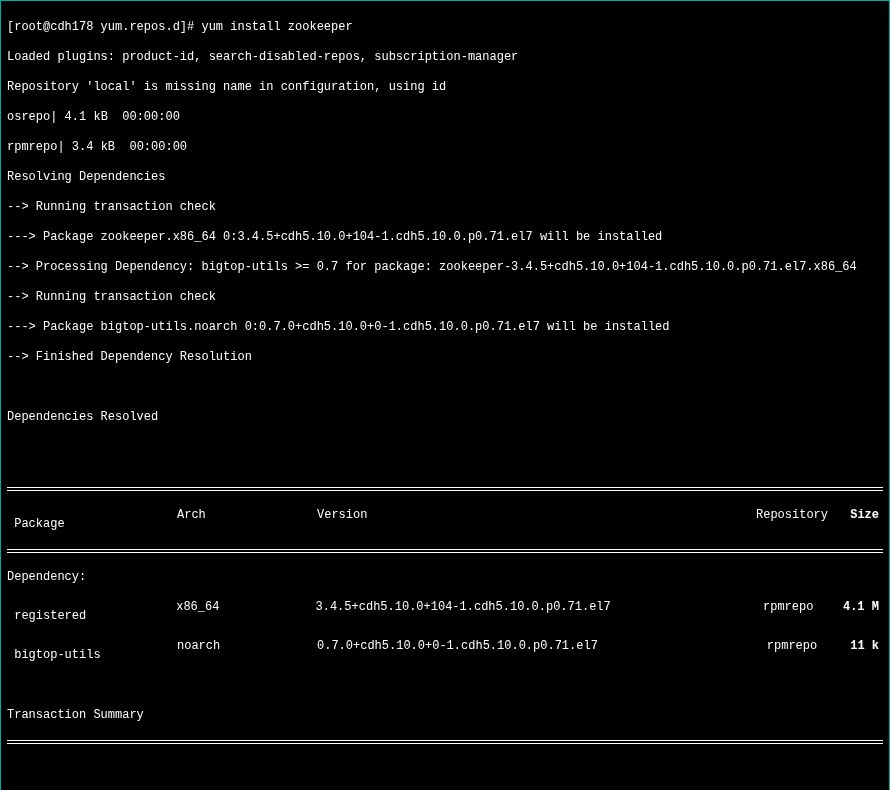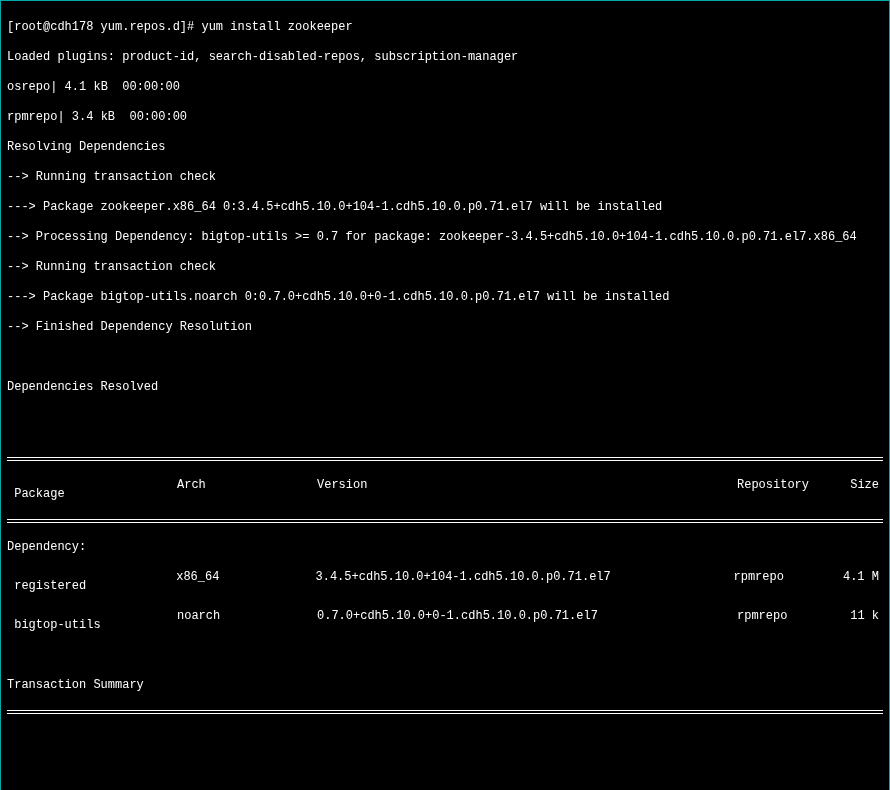--- a/index.html
+++ b/index.html
@@ -22,30 +22,31 @@
   .double-rule {
     border-top: 1px solid #fff;
     border-bottom: 1px solid #fff;
     height: 2px;
     margin: 2px 0;
   }
   .row { display: flex; }
   .col-pkg  { width: 170px; margin-top: 9px; }
   .col-arch { width: 140px; }
   .col-ver  { width: 420px; }
-  .col-repo { width: 110px; }
-  .col-size { flex: 1; text-align: right; padding-right: 4px; }
+  .col-repo { width: 110px; text-align: center; }
+  .col-size { flex: 1; text-align: right; padding-right: 4px; font-weight: bold; }
   .rightcol { flex: 1; text-align: left; padding-right: 4px; }
 </style>
 </head>
 <body>
 
 <div class="terminal">
 <div class="line">[root@cdh178 yum.repos.d]# yum install zookeeper</div>
 <div class="line">Loaded plugins: product-id, search-disabled-repos, subscription-manager</div>
+<div class="line">Repository 'local' is missing name in configuration, using id</div>
 <div class="row"><span>osrepo</span><span class="rightcol">| 4.1 kB  00:00:00</span></div>
 <div class="row"><span>rpmrepo</span><span class="rightcol">| 3.4 kB  00:00:00</span></div>
 <div class="line">Resolving Dependencies</div>
 <div class="line">--&gt; Running transaction check</div>
 <div class="line">---&gt; Package zookeeper.x86_64 0:3.4.5+cdh5.10.0+104-1.cdh5.10.0.p0.71.el7 will be installed</div>
 <div class="line">--&gt; Processing Dependency: bigtop-utils &gt;= 0.7 for package: zookeeper-3.4.5+cdh5.10.0+104-1.cdh5.10.0.p0.71.el7.x86_64</div>
 <div class="line">--&gt; Running transaction check</div>
 <div class="line">---&gt; Package bigtop-utils.noarch 0:0.7.0+cdh5.10.0+0-1.cdh5.10.0.p0.71.el7 will be installed</div>
 <div class="line">--&gt; Finished Dependency Resolution</div>
 <div class="line">&nbsp;</div>

